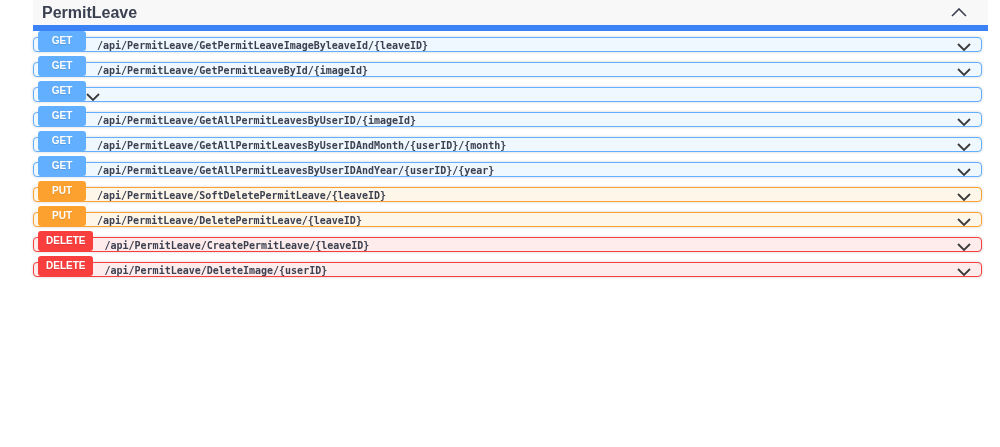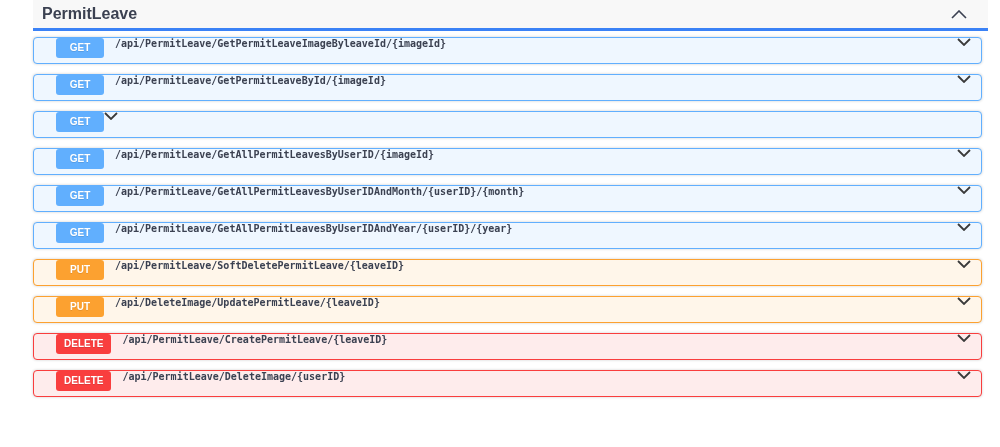--- a/index.html
+++ b/index.html
@@ -8,21 +8,21 @@
     width: 1000px; height: 447px;
     background: #ffffff;
     font-family: "Liberation Sans", sans-serif;
     overflow: hidden;
   }
   .tag-header {
     margin-left: 33px;
     width: 955px;
     height: 31px;
     background: #f8f8f8;
-    border-bottom: 3px solid #3b82f6;
+    border-bottom: 6px solid #3b82f6;
     display: flex;
     align-items: center;
     justify-content: space-between;
     padding: 0 21px 0 9px;
     cursor: pointer;
   }
   .tag-title {
     font-size: 16px;
     font-weight: bold;
     color: #3b4151;
@@ -36,28 +36,28 @@
     display: flex;
     align-items: center;
     cursor: pointer;
   }
   .opblocks {
     margin-left: 33px;
     width: 949px;
     padding-top: 6px;
   }
   .opblock {
-    height: 27px;
+    height: 15px;
     margin-bottom: 10px;
     border: 1px solid var(--accent);
     border-radius: 4px;
     background: var(--bg);
     display: flex;
-    align-items: flex-start;
-    padding: 0 7px 0 22px;
+    align-items: flex-end;
+    padding: 0 7px 0 4px;
     box-shadow: 0 0 3px rgba(0,0,0,0.19);
     cursor: pointer;
   }
   .method-badge {
     min-width: 48px;
     padding: 5px 8px;
     border: none;
     border-radius: 3px;
     background: var(--accent);
     color: #ffffff;
@@ -96,21 +96,21 @@
         <svg width="16" height="9" viewBox="0 0 16 9">
             <polyline points="1,8 8,1 15,8" fill="none" stroke="#3b4151" stroke-width="1.6"></polyline>
           </svg>
       </span>
     </button>
   </div>
 
   <div class="opblocks">
   <div class="opblock" style="--accent: #61affe; --bg: #eff7ff;">
     <span class="method-badge">GET</span>
-    <span class="path">/api/PermitLeave/GetPermitLeaveImageByleaveId/{imageId}</span>
+    <span class="path">/api/PermitLeave/GetPermitLeaveImageByleaveId/{leaveID}</span>
     <span class="chev">
       <svg width="14" height="8" viewBox="0 0 14 8">
             <polyline points="1,1 7,7 13,1" fill="none" stroke="#3a3a3a" stroke-width="1.8"></polyline>
           </svg>
     </span>
   </div>
 
   <div class="opblock" style="--accent: #61affe; --bg: #eff7ff;">
     <span class="method-badge">GET</span>
     <span class="path">/api/PermitLeave/GetPermitLeaveById/{imageId}</span>
@@ -166,21 +166,21 @@
     <span class="path">/api/PermitLeave/SoftDeletePermitLeave/{leaveID}</span>
     <span class="chev">
       <svg width="14" height="8" viewBox="0 0 14 8">
             <polyline points="1,1 7,7 13,1" fill="none" stroke="#3a3a3a" stroke-width="1.8"></polyline>
           </svg>
     </span>
   </div>
 
   <div class="opblock" style="--accent: #fca130; --bg: #fff6ea;">
     <span class="method-badge">PUT</span>
-    <span class="path">/api/DeleteImage/UpdatePermitLeave/{leaveID}</span>
+    <span class="path">/api/PermitLeave/DeletePermitLeave/{leaveID}</span>
     <span class="chev">
       <svg width="14" height="8" viewBox="0 0 14 8">
             <polyline points="1,1 7,7 13,1" fill="none" stroke="#3a3a3a" stroke-width="1.8"></polyline>
           </svg>
     </span>
   </div>
 
   <div class="opblock" style="--accent: #f93e3e; --bg: #feecec;">
     <span class="method-badge">DELETE</span>
     <span class="path">/api/PermitLeave/CreatePermitLeave/{leaveID}</span>

